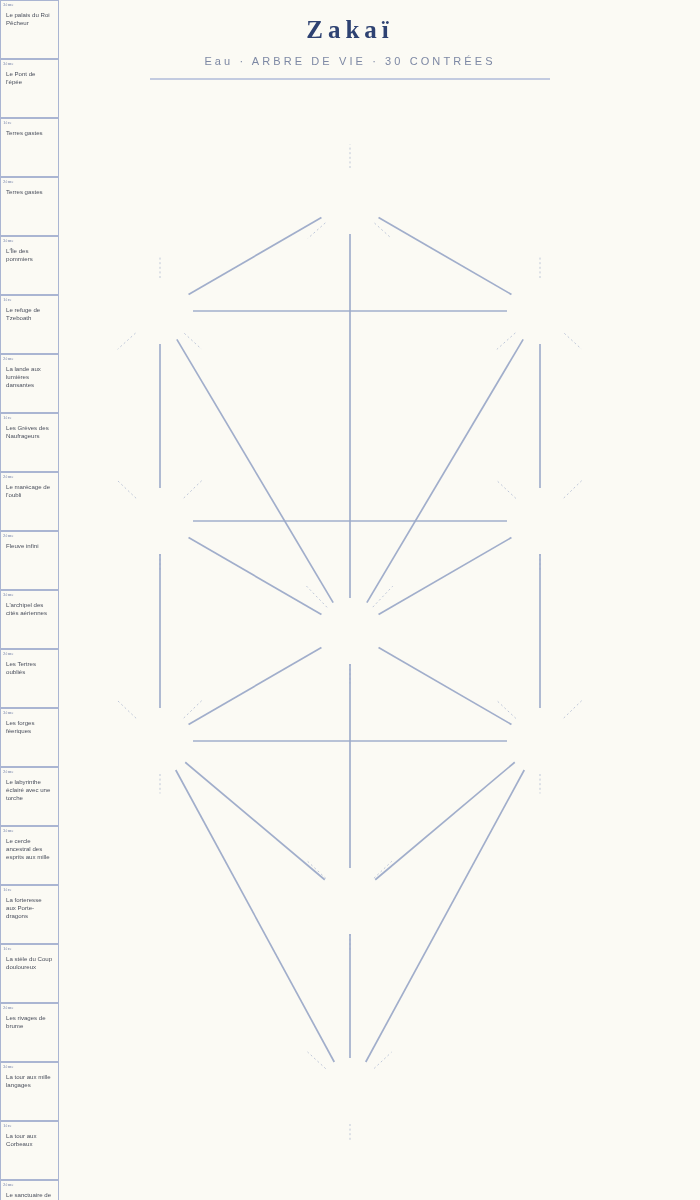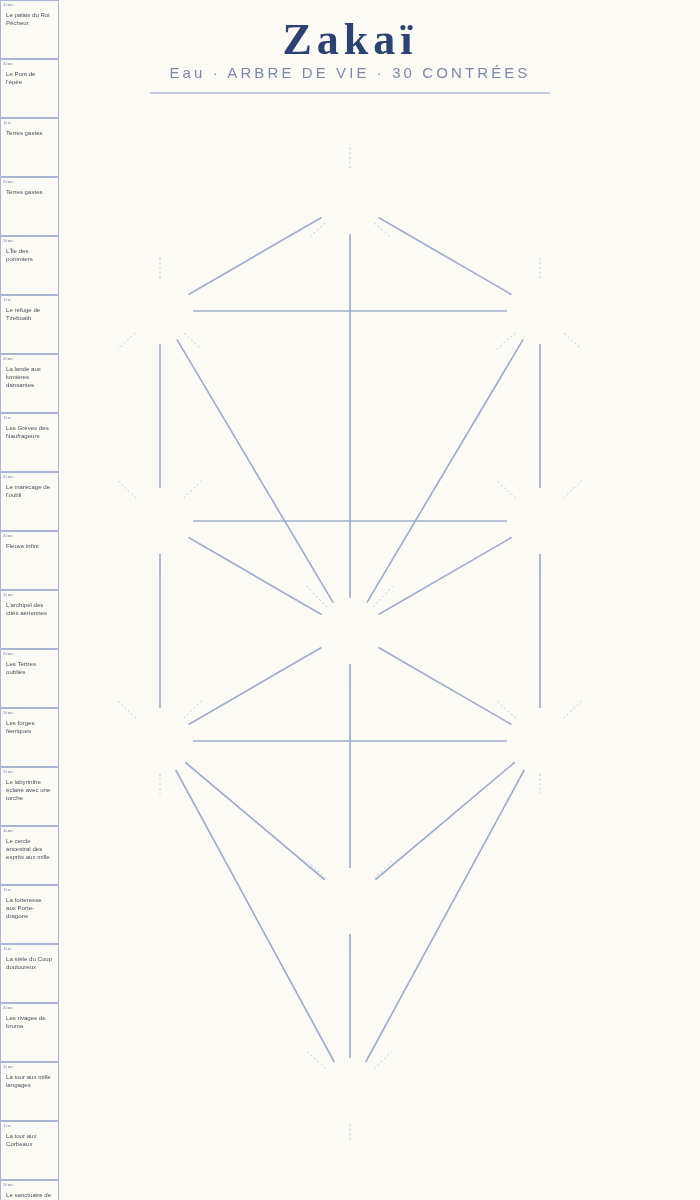--- a/index.html
+++ b/index.html
@@ -9,26 +9,26 @@
     font-family:"Liberation Sans", sans-serif;
     overflow:hidden;
     position:relative;
   }
   #stage{position:absolute;inset:0;width:700px;height:1200px;}
 
   
   .header{position:absolute;left:0;top:0;width:700px;text-align:center;}
   .title{
     font-family:"Liberation Serif", serif;
-    font-size:44px;font-weight:bold;color:#2e4272;
+    font-size:25px;font-weight:bold;color:#2e4272;
     letter-spacing:5px;margin:16px 0 0 0;line-height:1.1;
   }
   .subtitle{
-    font-size:15px;color:#7d88a4;letter-spacing:3.1px;
-    white-space:nowrap;
+    font-size:11px;color:#7d88a4;letter-spacing:3.1px;
+    margin-top:11px;white-space:nowrap;
   }
   .rule{
     width:400px;height:2px;background:#c3cbe0;
     margin:11px auto 0 auto;
   }
 
   
   #edges{position:absolute;left:0;top:0;width:700px;height:1200px;}
 
   .land{

